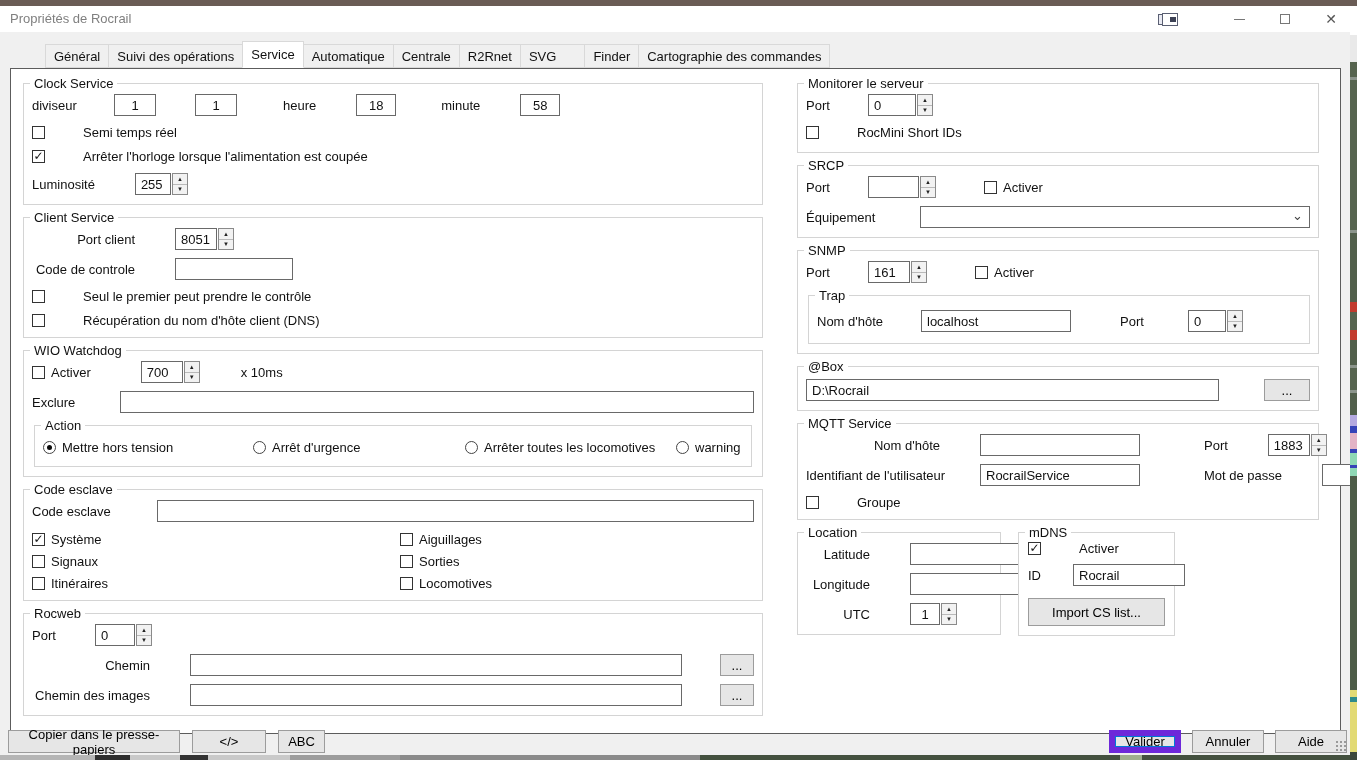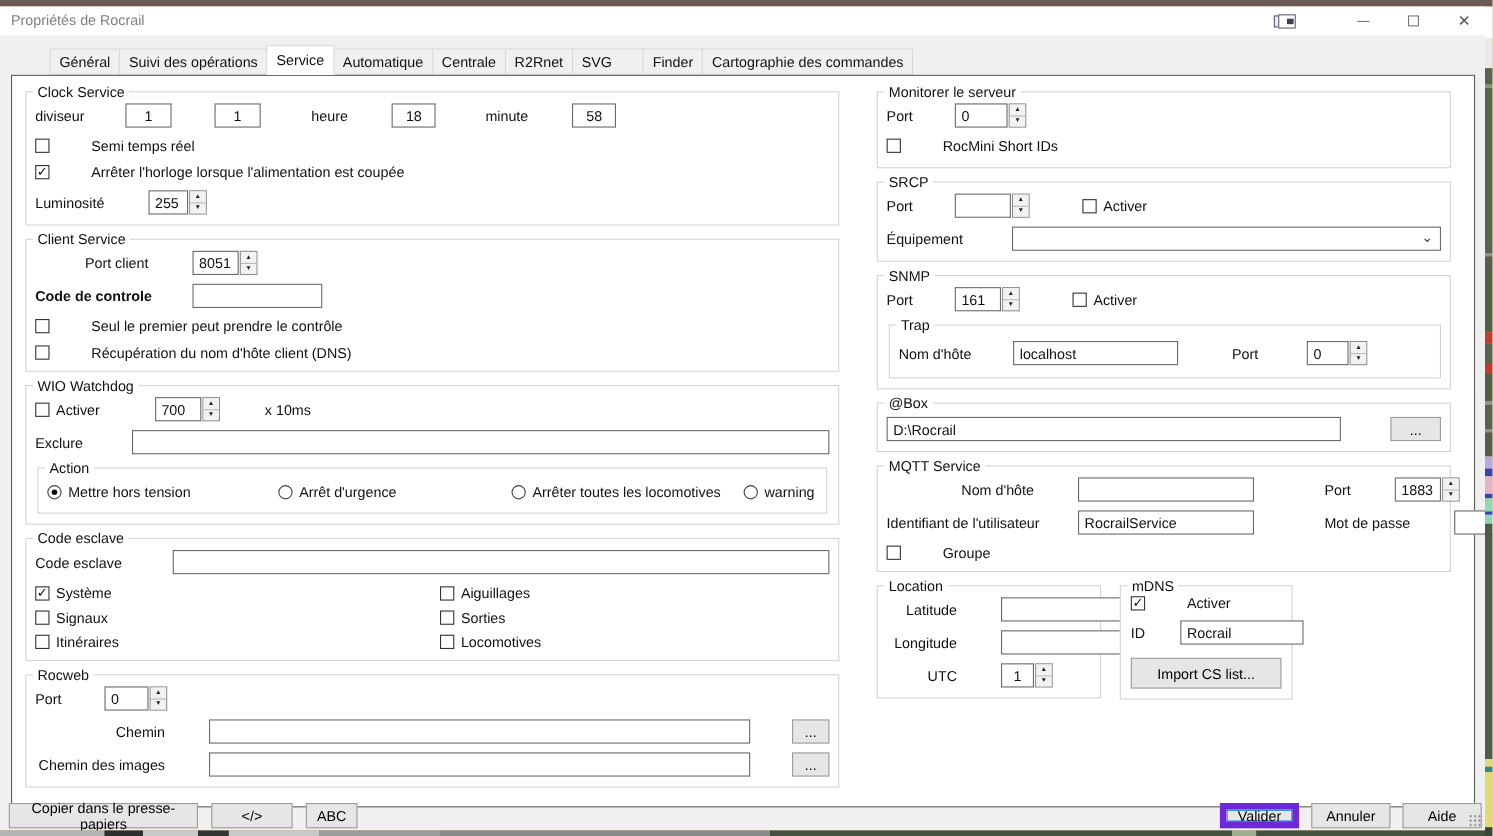--- a/index.html
+++ b/index.html
@@ -1,18 +1,18 @@
 <!DOCTYPE html>
 <html><head>
 <meta charset="utf-8">
 <style>
   * { box-sizing: border-box; margin: 0; padding: 0; }
   html,body { background:#ddd; }
   body { font-family:"Liberation Sans","DejaVu Sans",sans-serif; font-size:13px; color:#111; }
-  .screen { position:relative; width:1357px; height:760px; background:#fdba74; overflow:hidden; }
+  .screen { position:relative; width:1357px; height:760px; background:#14b8a6; overflow:hidden; }
 
   
   .strip-top { position:absolute; left:0; top:0; width:1357px; height:6px; background:#6a5c55; }
   .strip-right { position:absolute; left:1350px; top:6px; width:7px; height:754px; }
   .strip-right div { width:100%; }
   .strip-bottom { position:absolute; left:0; top:755px; width:1350px; height:5px; background:#8f998f; }
   .strip-bottom div { position:absolute; top:0; height:5px; }
 
   
   .dialog { position:absolute; left:0; top:6px; width:1350px; height:749px; background:#f0f0f0; }
@@ -160,21 +160,21 @@
             <span class="rlab" style="width:103px;">Port client</span>
             <span class="spin">
               <input class="ti" style="width: 42px;" value="8051">
               <span class="spin-btns">
                   <span class="spin-b up"></span>
                   <span class="spin-b dn"></span>
                 </span>
             </span>
           </div>
           <div class="row">
-            <span class="rlab" style="width:103px;font-weight:bold;">Code de controle</span>
+            <span class="rlab" style="width:103px;">Code de controle</span>
             <input class="ti" style="width: 118px;" value="">
           </div>
           <div class="row mt9 cbrow">
             <span class="cb" data-checked="false"></span>
             <span class="cblab">Seul le premier peut prendre le contrôle</span>
           </div>
           <div class="row mt9 cbrow">
             <span class="cb" data-checked="false"></span>
             <span class="cblab">Récupération du nom d'hôte client (DNS)</span>
           </div>

